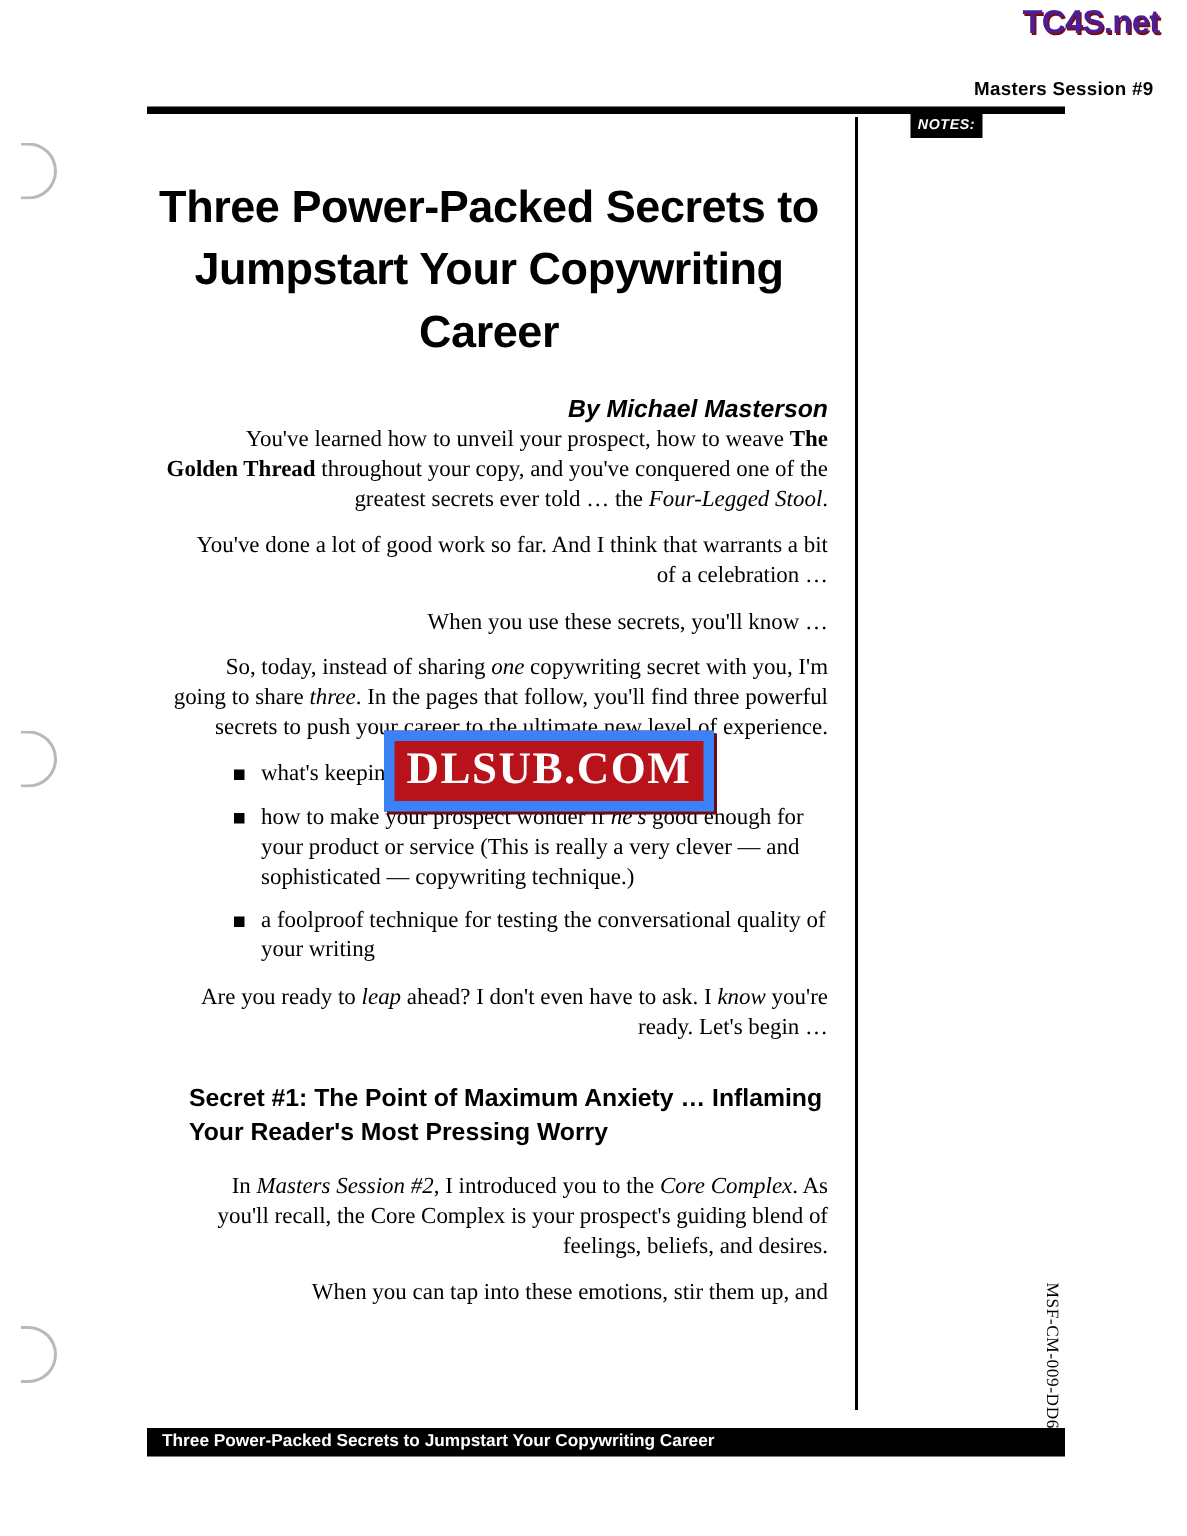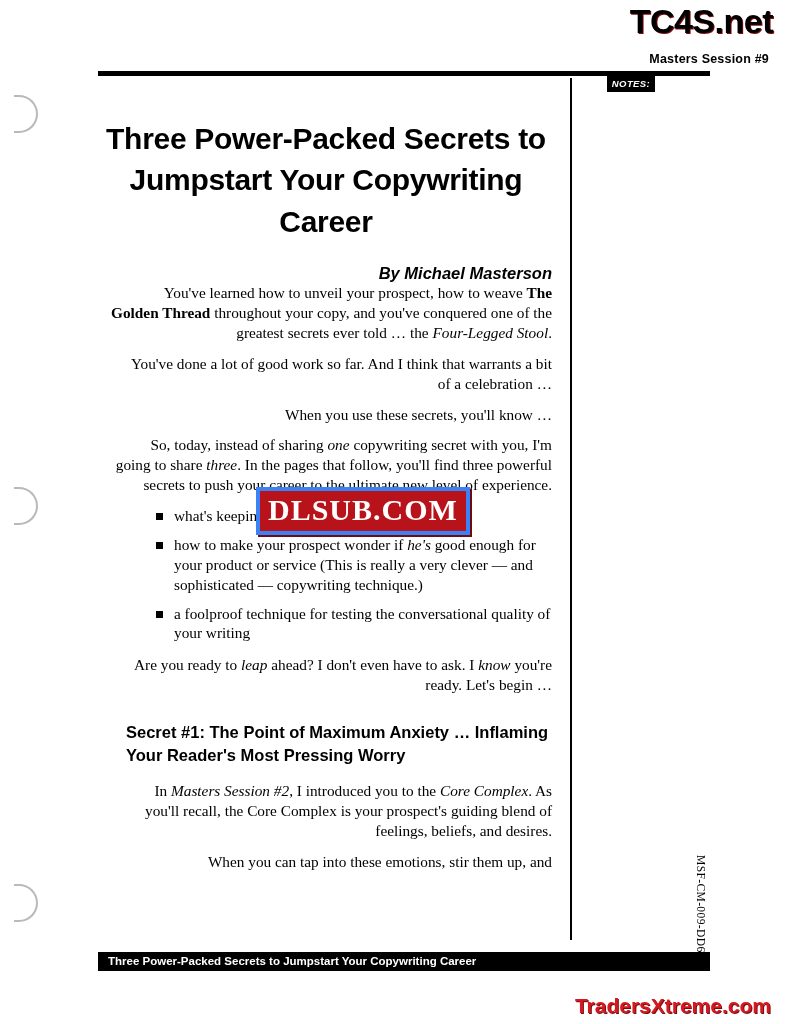--- a/index.html
+++ b/index.html
@@ -16,23 +16,23 @@
     overflow: hidden;
   }
 
   
   .wm-top {
     position: absolute;
     top: 2px;
     right: 18px;
     font-family: "Liberation Sans", sans-serif;
     font-weight: bold;
-    font-size: 34px;
+    font-size: 22px;
     letter-spacing: -0.5px;
-    color: #000000;
+    color: #4c1d95;
     text-shadow: 1px 1px 0 #7a0c0f;
   }
   .wm-bottom {
     position: absolute;
     bottom: 6px;
     right: 20px;
     font-family: "Liberation Sans", sans-serif;
     font-weight: bold;
     font-size: 21px;
     color: #d41a20;
@@ -42,21 +42,21 @@
     position: absolute;
     left: 256px;
     top: 487px;
     background: #b8131a;
     color: #ffffff;
     font-family: "Liberation Serif", serif;
     font-weight: bold;
     font-size: 30px;
     letter-spacing: 1px;
     padding: 2px 8px 4px 8px;
-    border: 4px solid #3b82f6;
+    border: 7px solid #3b82f6;
     box-shadow: 2px 2px 0 #6e0b10;
     z-index: 40;
   }
 
   
   .page {
     position: absolute;
     left: 0; top: 0;
     width: 791px;
     height: 1024px;
@@ -302,15 +302,14 @@
 
 
   <div class="vcode">MSF-CM-009-DD6</div>
 
   <div class="footer-bar">
     <div class="footer-left">Three Power-Packed Secrets to Jumpstart Your Copywriting Career</div>
     <div class="footer-right">Page 211</div>
   </div>
 
   <div class="wm-center">DLSUB.COM</div>
-  <div class="wm-bottom">TradersXtreme.com</div>
 
 </div>
 
 </body></html>

